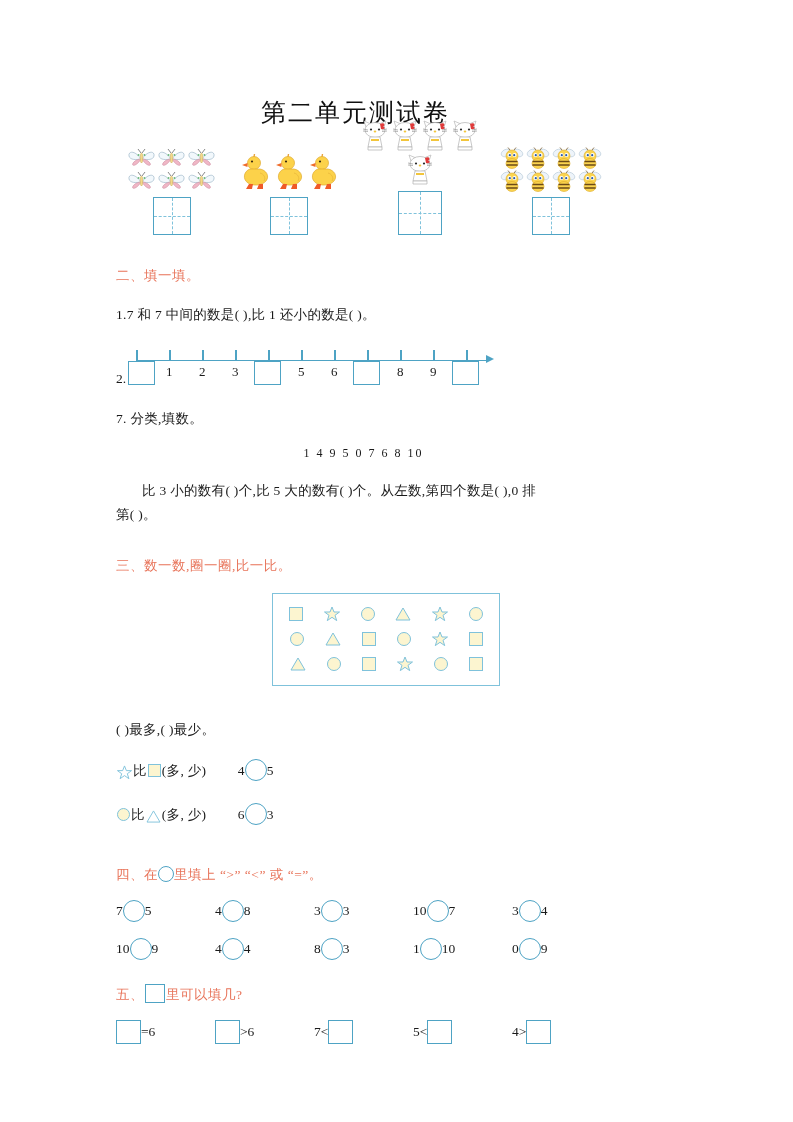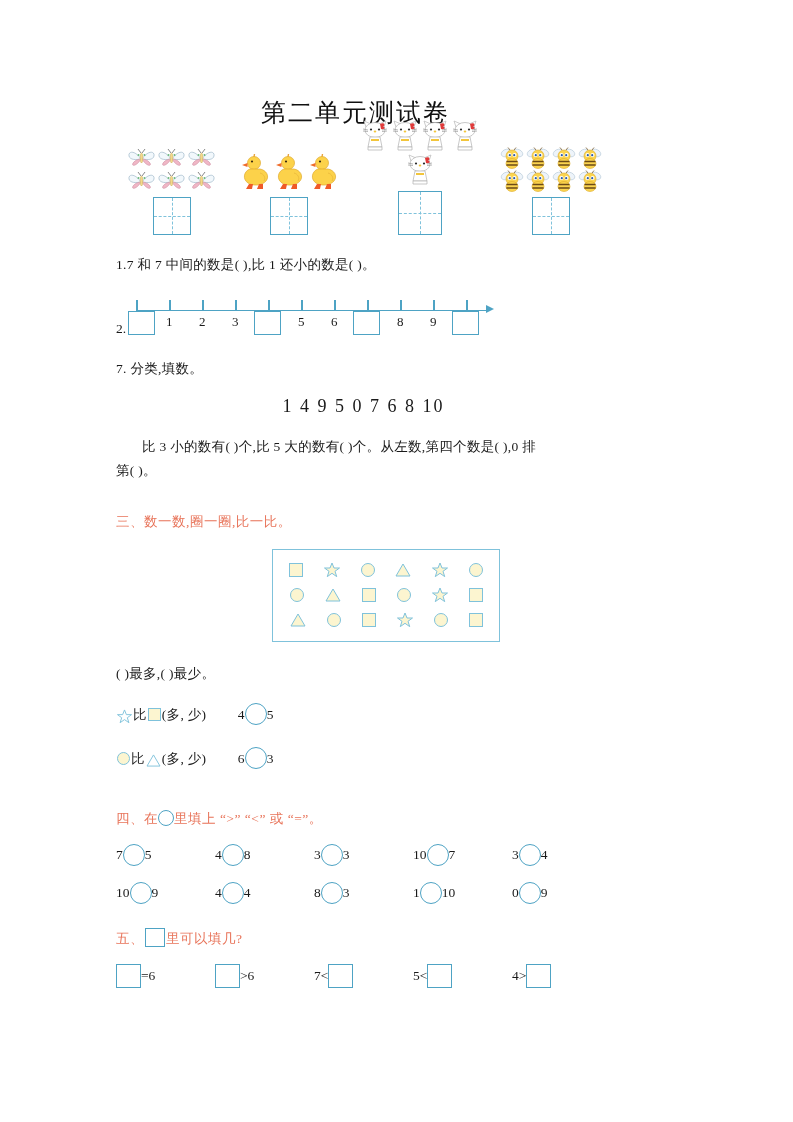--- a/index.html
+++ b/index.html
@@ -264,21 +264,21 @@
     align-items: center;
     width: 108px;
   }
   .fill-box {
     width: 25px; height: 24px;
     border: 1.5px solid #4ea3c4;
     box-sizing: border-box;
   }
   .center-nums {
     text-align: center;
-    font-size: 18px;
+    font-size: 12px;
     margin-top: 16px;
     letter-spacing: 2px;
   }
 </style>
 </head>
 <body>
 
 <div class="page">
 
   <h1 class="title">第二单元测试卷</h1>
@@ -601,20 +601,21 @@
                 <ellipse cx="13" cy="16.5" rx="6" ry="5" fill="#fbd44f" stroke="#ddab24" stroke-width="0.6"></ellipse>
                 <path d="M7.5 14.5 L18.5 14.5 M7.4 18 L18.6 18" stroke="#6b4a18" stroke-width="1.6"></path>
                 <path d="M11 3 L9 0.5 M15 3 L17 0.5" stroke="#6b4a18" stroke-width="0.7" fill="none"></path>
               </g>
             </svg>
         </div>
         <div class="tian"></div>
       </div>
     </div>
 
+    <div class="section-head s2-head">二、填一填。</div>
 
     <div class="qline">1.7 和 7 中间的数是(      ),比 1 还小的数是(      )。</div>
 
     <div class="numline-wrap">
       <span class="numline-label">2.</span>
       <div class="numline">
         <div class="axis"></div>
         <div class="arrow-head"></div>
 
         <div class="tick" style="left:8px"></div>
@@ -700,21 +701,21 @@
         <span class="shp shp-star">
             <svg width="16" height="16" viewBox="0 0 16 16">
               <polygon points="8,1 10,6 15.5,6 11,9.3 12.7,14.6 8,11.3 3.3,14.6 5,9.3 0.5,6 6,6" fill="#fcf5d0" stroke="#7fc2db" stroke-width="1"></polygon>
             </svg>
           </span>
         <span class="shp shp-circle"></span>
         <span class="shp shp-square"></span>
       </div>
     </div>
 
-    <div class="qline" style="margin-top:20px">(      )最多,(      )最少。</div>
+    <div class="qline" style="margin-top:32px">(      )最多,(      )最少。</div>
 
     <div class="qline">
       <span class="inline-shp"><svg width="15" height="15" viewBox="0 0 16 16" style="vertical-align:-3px">
             <polygon points="8,1 10,6 15.5,6 11,9.3 12.7,14.6 8,11.3 3.3,14.6 5,9.3 0.5,6 6,6" fill="#fff" stroke="#7fc2db" stroke-width="1"></polygon>
           </svg></span><span>比</span><span class="ic-square inline-shp"></span><span>(多, 少)</span>
       <span style="display:inline-block;width:24px"></span>
       <span class="cmp-num">4</span><span class="ic-empty-circle" style="width:22px;height:22px;vertical-align:-6px"></span><span class="cmp-num">5</span>
     </div>
 
     <div class="qline">

